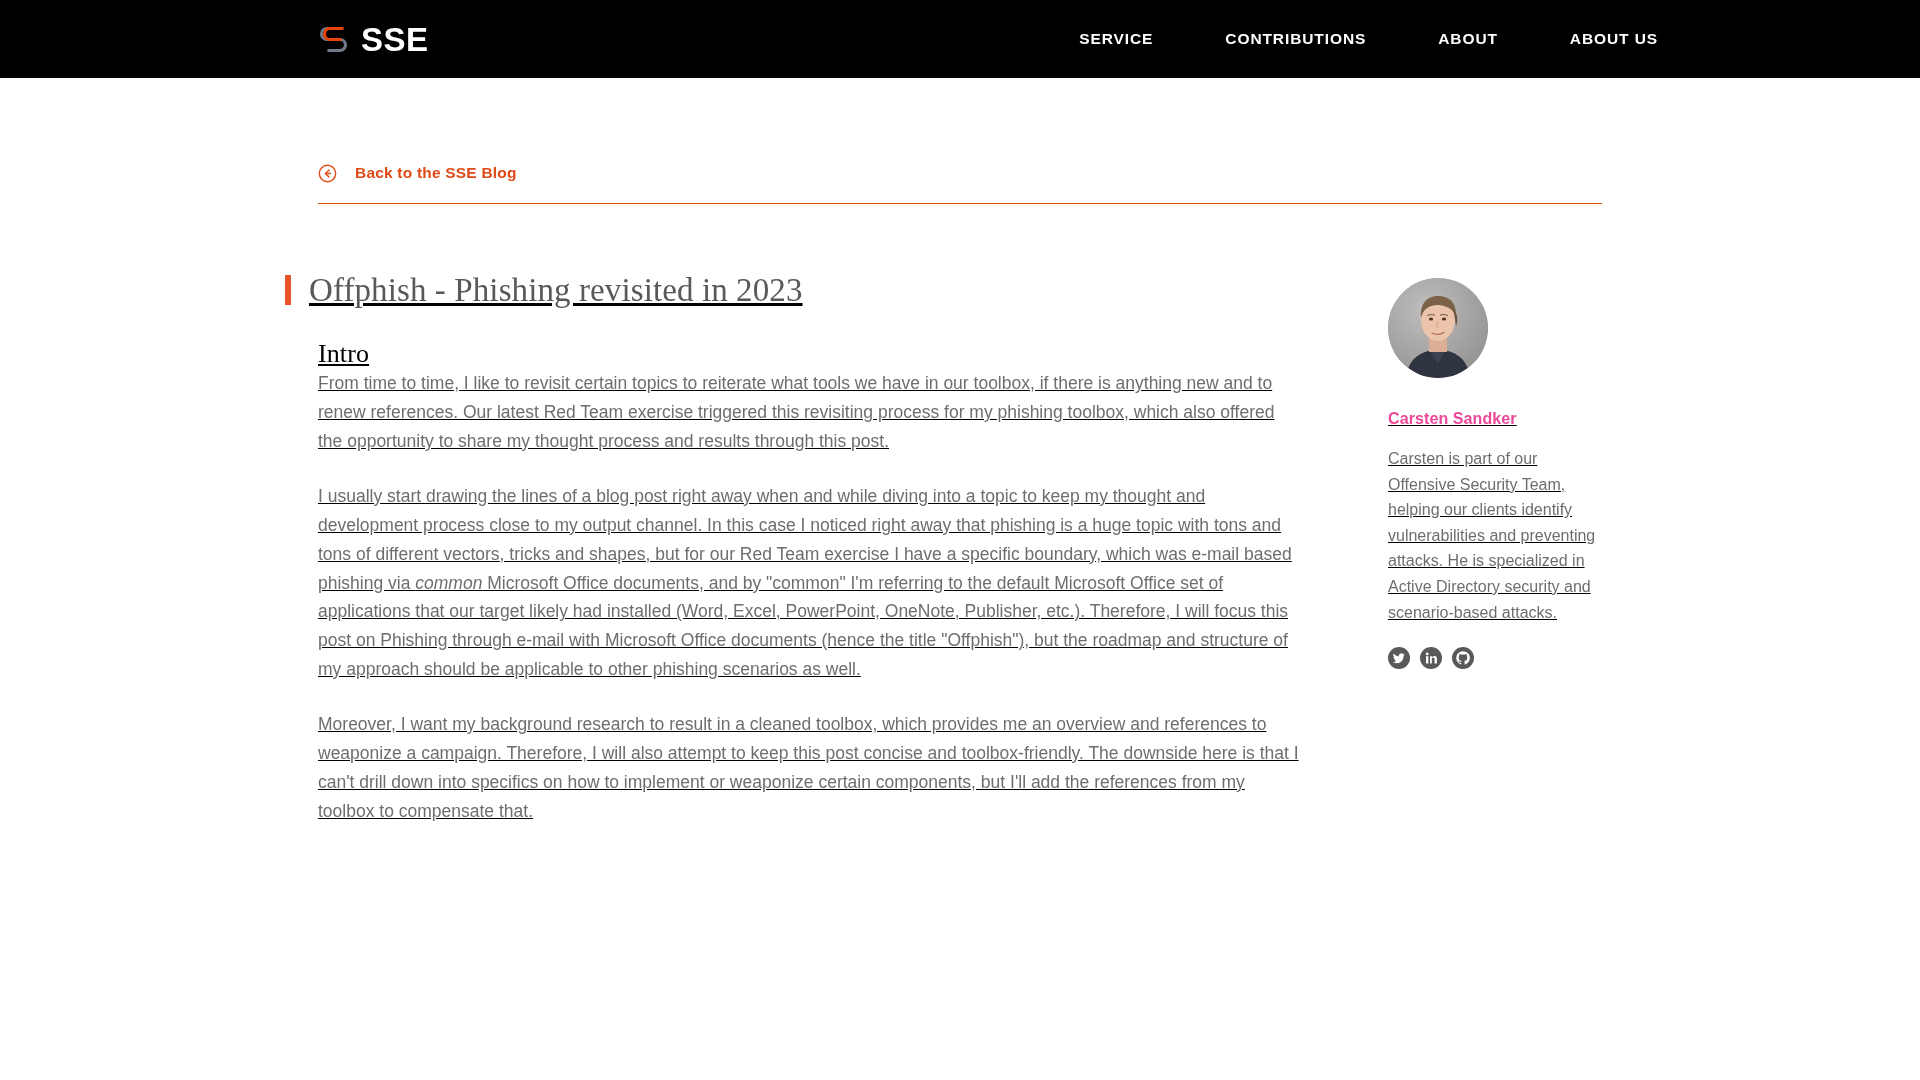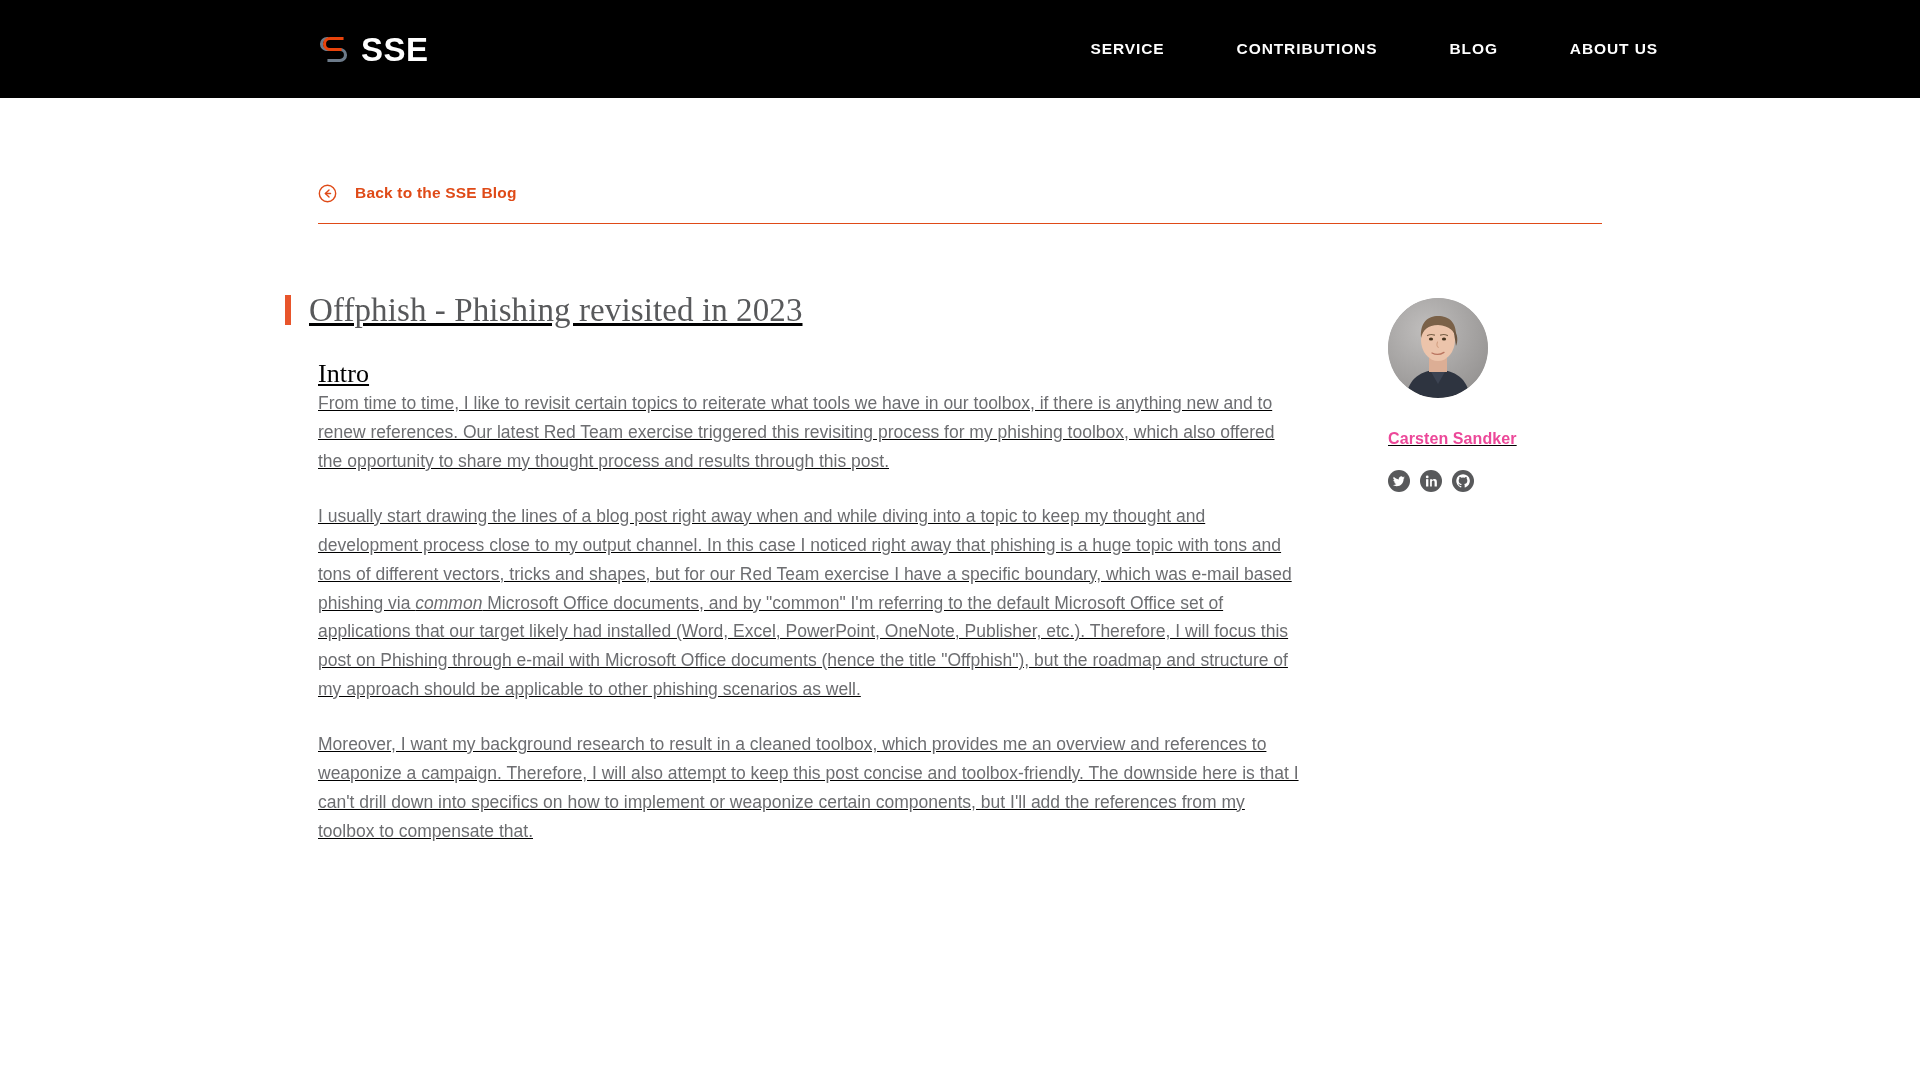--- a/index.html
+++ b/index.html
@@ -7,21 +7,21 @@
   html, body {
     width: 1920px;
     height: 1080px;
     overflow: hidden;
     background: #ffffff;
     font-family: "Liberation Sans", sans-serif;
   }
 
   
   .site-header {
-    height: 98px;
+    height: 78px;
     background: #000000;
     display: flex;
     align-items: center;
     padding: 0 0 0 0;
   }
   .header-inner {
     width: 1920px;
     display: flex;
     align-items: center;
     padding-left: 318px;
@@ -200,21 +200,21 @@
 
           <path d="M24 6.5 H12 a5.5 5.5 0 0 0 0 11 H22" fill="none" stroke="#E8430B" stroke-width="3.1" stroke-linecap="square"></path>
         </svg>
       </span>
       <span class="brand-text">SSE</span>
     </a>
 
     <nav class="main-nav">
       <a class="nav-link" href="#">SERVICE</a>
       <a class="nav-link" href="#">CONTRIBUTIONS</a>
-      <a class="nav-link" href="#">BLOG</a>
+      <a class="nav-link" href="#">ABOUT</a>
       <a class="nav-link" href="#">ABOUT US</a>
     </nav>
 
   </div>
 </header>
 
 <main class="page">
 
   <div class="back-row">
     <a class="back-link" href="#">
@@ -282,20 +282,21 @@
             <path d="M39.5 37.5 q3.5 -1.8 7 -0.4" stroke="#7a6148" stroke-width="1.2" fill="none" stroke-linecap="round"></path>
             <path d="M52.5 37.1 q3.5 -1.4 7 0.4" stroke="#7a6148" stroke-width="1.2" fill="none" stroke-linecap="round"></path>
 
             <path d="M49.5 44 q-1.5 4 0.8 5.4" stroke="#d4a183" stroke-width="1.1" fill="none" stroke-linecap="round"></path>
             <path d="M44 55 q6 3.2 12 -0.6" stroke="#b9745f" stroke-width="1.3" fill="none" stroke-linecap="round"></path>
           </g>
         </svg>
       </div>
 
       <div class="author-name">Carsten Sandker</div>
+      <p class="author-bio">Carsten is part of our Offensive Security Team, helping our clients identify vulnerabilities and preventing attacks. He is specialized in Active Directory security and scenario-based attacks.</p>
 
       <div class="socials">
 
         <a href="#" class="social-icon">
           <svg viewBox="0 0 24 24" width="22" height="22" aria-hidden="true">
             <circle cx="12" cy="12" r="12" fill="#58595B"></circle>
             <path d="M18.4 8.2c-.5.22-1 .37-1.56.44.56-.34.99-.87 1.19-1.5-.52.31-1.1.54-1.72.66a2.7 2.7 0 0 0-4.6 2.46 7.67 7.67 0 0 1-5.57-2.82 2.7 2.7 0 0 0 .84 3.6c-.44-.01-.86-.14-1.23-.34v.04a2.7 2.7 0 0 0 2.17 2.65c-.4.1-.83.13-1.25.05a2.7 2.7 0 0 0 2.52 1.87 5.42 5.42 0 0 1-4 1.12 7.64 7.64 0 0 0 4.14 1.21c4.96 0 7.68-4.11 7.68-7.68l-.01-.35c.53-.38.98-.86 1.34-1.41z" fill="#ffffff"></path>
           </svg>
         </a>
 

